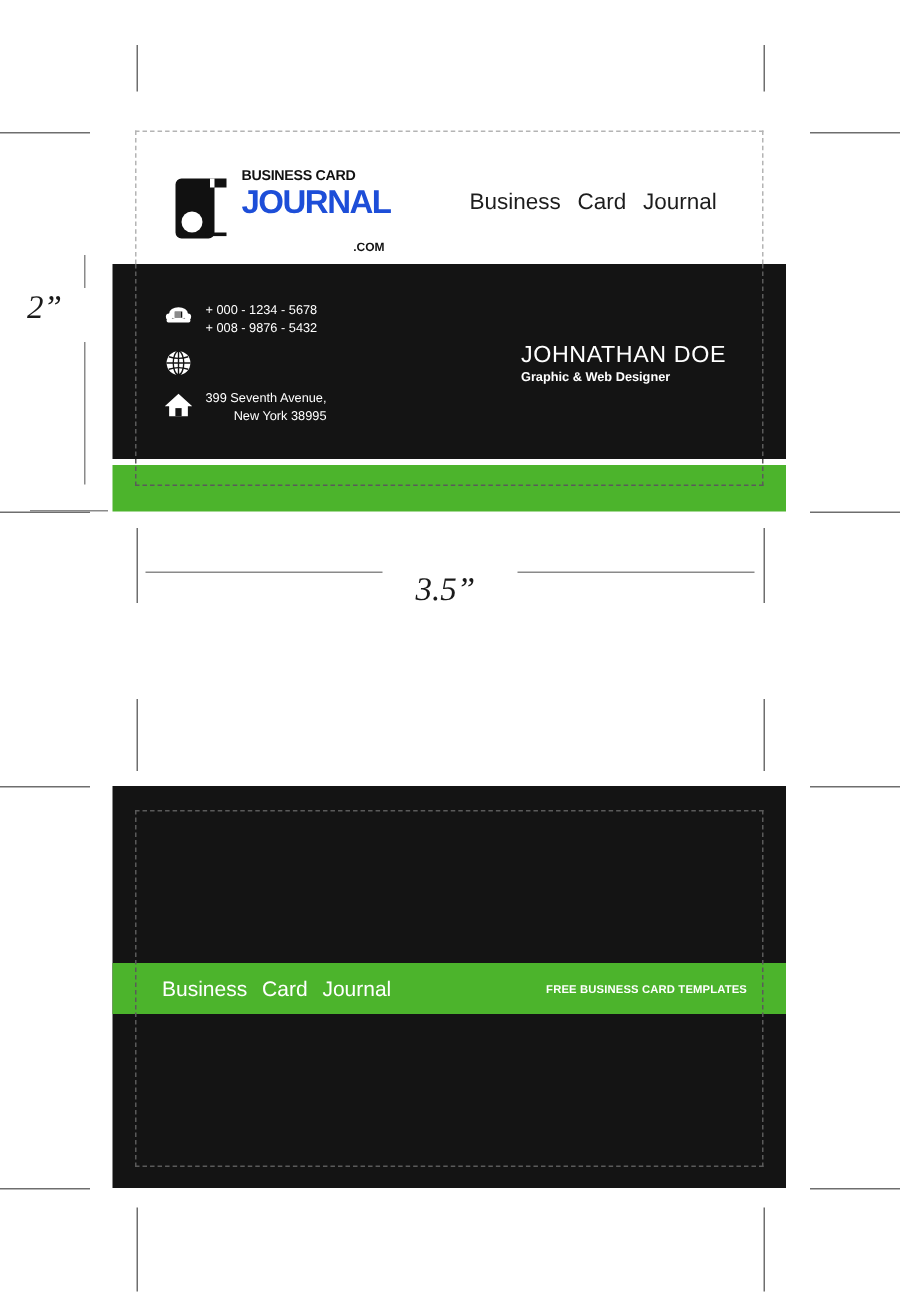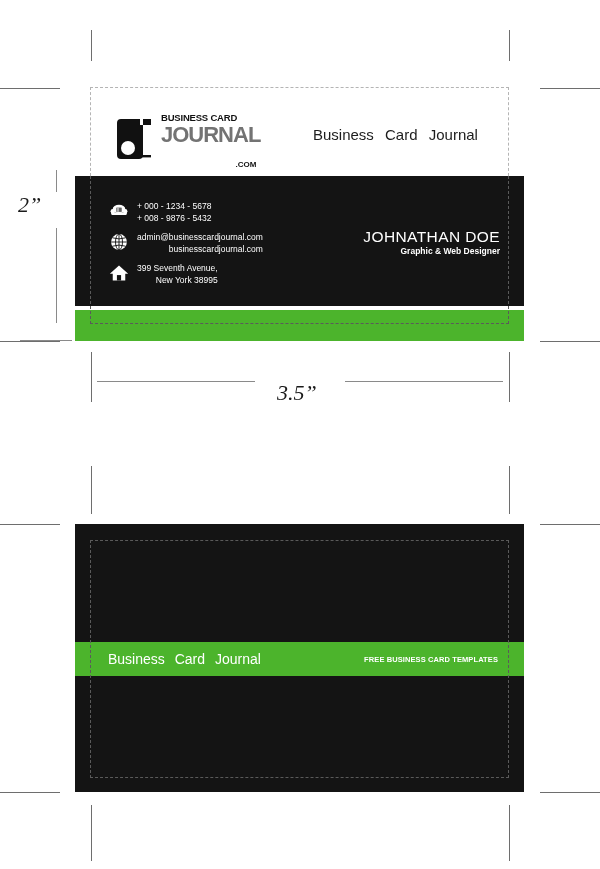--- a/index.html
+++ b/index.html
@@ -97,21 +97,21 @@
     font-weight: bold;
     letter-spacing: -0.2px;
     color: #111111;
     line-height: 1;
     white-space: nowrap;
   }
   .logo-line2 {
     font-size: 22px;
     font-weight: bold;
     letter-spacing: -1px;
-    color: #737373;
+    color: #1d4ed8;
     line-height: 1;
     margin-top: 1px;
     white-space: nowrap;
   }
   .logo-line3 {
     font-size: 8px;
     font-weight: bold;
     color: #111111;
     line-height: 1;
     margin-top: 15px;
@@ -152,23 +152,23 @@
   .contact-lines {
     color: #ffffff;
     font-size: 8.5px;
     line-height: 12px;
     white-space: nowrap;
   }
 
   
   .name-block {
     position: absolute;
-    right: 24px;
+    right: 40px;
     top: 140px;
-    text-align: right;
+    text-align: left;
   }
   .person-name {
     color: #ffffff;
     font-size: 15.5px;
     letter-spacing: 0.4px;
     line-height: 1.1;
     white-space: nowrap;
   }
   .person-role {
     color: #ffffff;
@@ -330,24 +330,20 @@
             <circle cx="12" cy="12" r="9.5" fill="#ffffff"></circle>
             <g stroke="#141414" stroke-width="1.1" fill="none">
               <ellipse cx="12" cy="12" rx="4.2" ry="9.5"></ellipse>
               <line x1="2.5" y1="12" x2="21.5" y2="12"></line>
               <path d="M4.3 7 Q12 9.6 19.7 7"></path>
               <path d="M4.3 17 Q12 14.4 19.7 17"></path>
               <line x1="12" y1="2.5" x2="12" y2="21.5"></line>
             </g>
           </svg>
         </div>
-        <div class="contact-lines">
-          <div>admin@businesscardjournal.com</div>
-          <div>businesscardjournal.com</div>
-        </div>
       </div>
 
       <div class="contact-row">
         <div class="contact-icon">
           <svg width="20" height="20" viewBox="0 0 24 24" xmlns="http://www.w3.org/2000/svg">
             <path d="M12 3 L23 13 L19.5 13 L19.5 21 L4.5 21 L4.5 13 L1 13 Z" fill="#ffffff"></path>
             <rect x="9.5" y="14.5" width="5" height="6.5" fill="#141414"></rect>
           </svg>
         </div>
         <div class="contact-lines">

